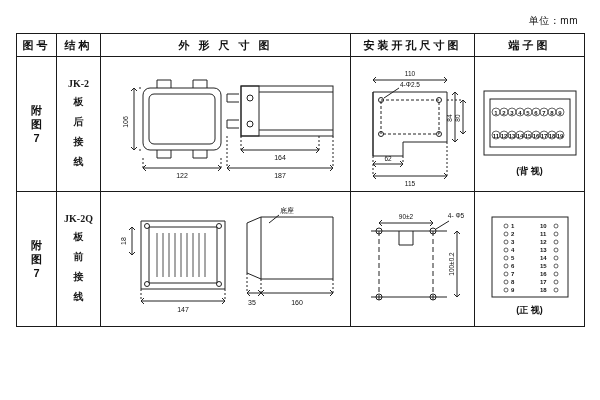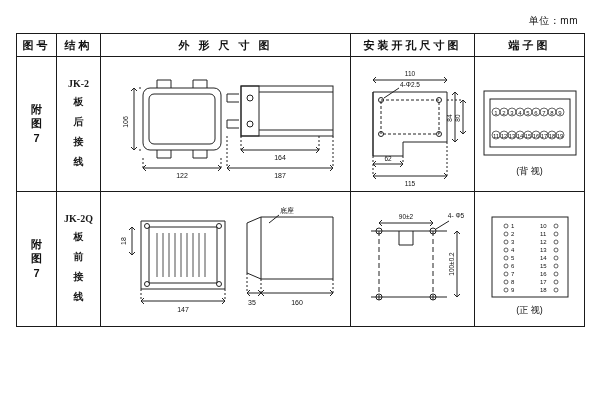--- a/index.html
+++ b/index.html
@@ -59,21 +59,20 @@
     font-size: 11px;
     line-height: 14px;
     font-weight: bold;
     color: #111;
   }
   .vert-label .stack {
     display: inline-block;
     width: 13px;
     word-break: break-all;
     line-height: 14px;
-    font-family: Liberation Mono, monospace;
   }
   .struct-cell {
     font-size: 10px;
     line-height: 13px;
     font-weight: bold;
     font-family: Liberation Serif, serif;
   }
   .struct-cell .model {
     display: block;
     margin-bottom: 2px;
@@ -94,20 +93,21 @@
     font-size: 9px;
     text-align: center;
     margin-top: 2px;
     color: #111;
   }
   .termbox-wrap {
     display: flex;
     flex-direction: column;
     align-items: center;
     justify-content: center;
+    font-weight: bold;
   }
 </style>
 </head>
 <body>
 
 <div class="page">
 
   <div class="unit-line">单位：mm</div>
 
   <table class="spec">

